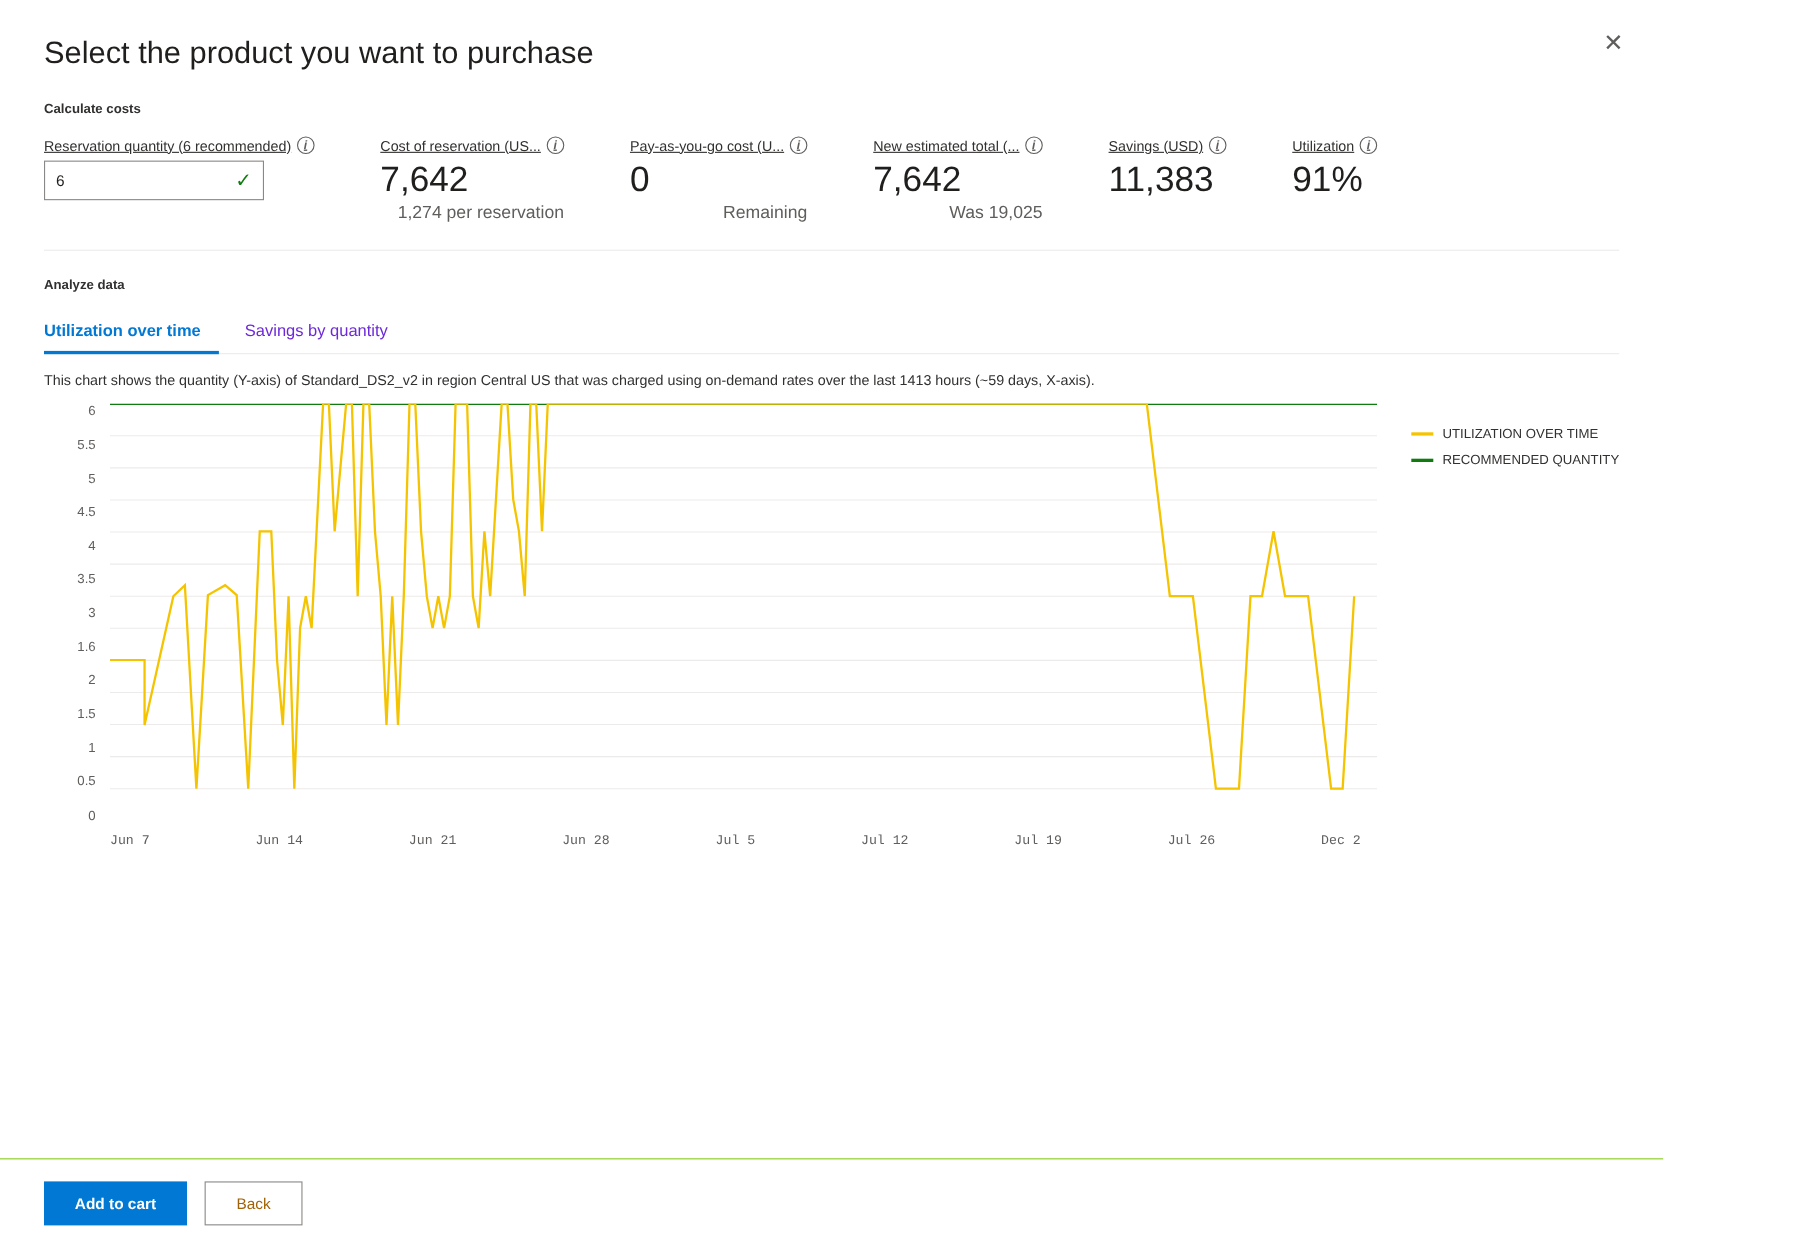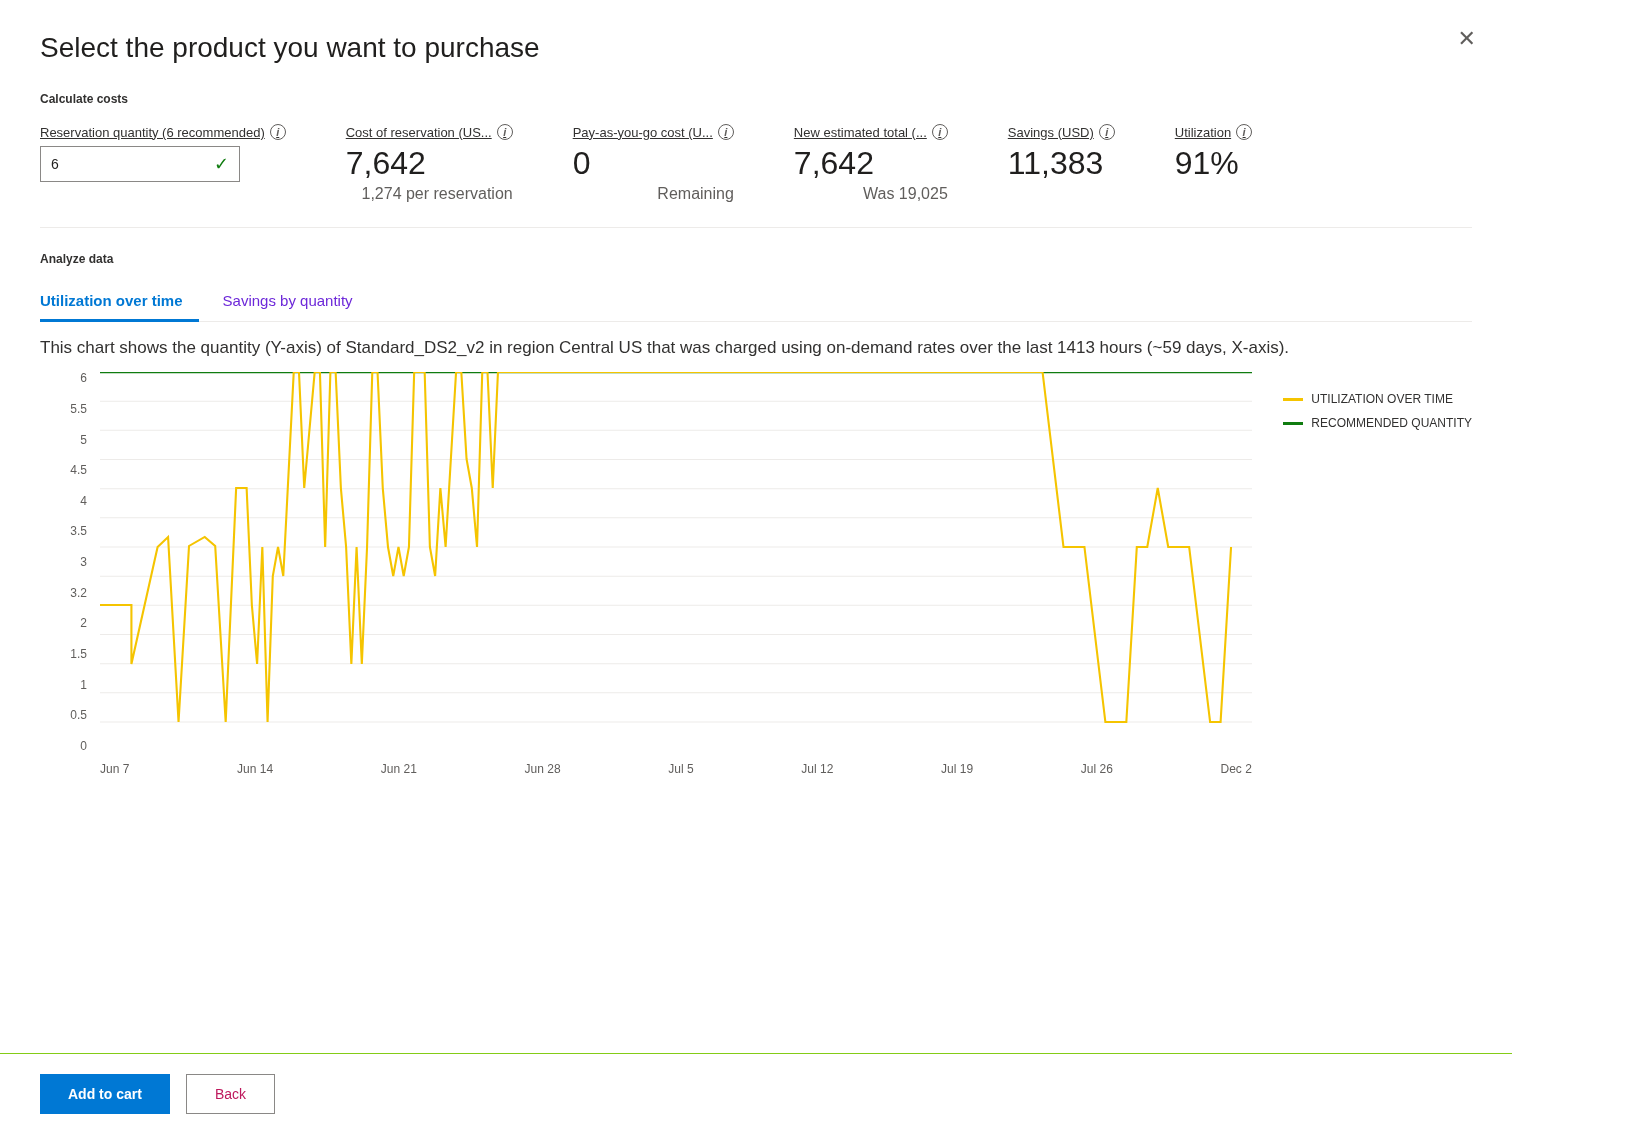--- a/index.html
+++ b/index.html
@@ -137,21 +137,21 @@
       border: none;
       border-bottom: 3px solid transparent;
       padding-bottom: 10px;
     }
     .tab.active {
       color: #0078d4;
       border-bottom: 3px solid #0078d4;
       font-weight: 600;
     }
     .chart-description {
-      font-size: 17px;
+      font-size: 13px;
       color: #323130;
       margin-bottom: 14px;
     }
     .chart-container {
       position: relative;
       width: 100%;
       height: 420px;
     }
     .chart-area {
       position: absolute;
@@ -192,27 +192,28 @@
       padding-right: 8px;
     }
     .y-label {
       font-size: 12px;
       color: #605e5c;
       line-height: 1;
     }
     .x-axis {
       position: absolute;
       left: 60px;
-      right: 220px;
+      right: 235px;
       bottom: 0;
       height: 36px;
       display: flex;
       justify-content: space-between;
       align-items: flex-start;
       padding-top: 6px;
+      font-family: Liberation Mono, monospace;
     }
     .x-label {
       font-size: 12px;
       color: #605e5c;
     }
     .chart-svg {
       width: 100%;
       height: 100%;
     }
     .footer {
@@ -232,21 +233,21 @@
       color: #fff;
       border: none;
       padding: 8px 28px;
       font-size: 14px;
       cursor: pointer;
       font-weight: 600;
       height: 40px;
     }
     .btn-secondary {
       background: #fff;
-      color: #be185d;
+      color: #a16207;
       border: 1px solid #8a8886;
       padding: 8px 28px;
       font-size: 14px;
       cursor: pointer;
       height: 40px;
     }
     .grid-line {
       stroke: #edebe9;
       stroke-width: 1;
     }
@@ -334,21 +335,21 @@
     <div class="chart-container">
 
       <div class="y-axis">
         <span class="y-label">6</span>
         <span class="y-label">5.5</span>
         <span class="y-label">5</span>
         <span class="y-label">4.5</span>
         <span class="y-label">4</span>
         <span class="y-label">3.5</span>
         <span class="y-label">3</span>
-        <span class="y-label">3.2</span>
+        <span class="y-label">1.6</span>
         <span class="y-label">2</span>
         <span class="y-label">1.5</span>
         <span class="y-label">1</span>
         <span class="y-label">0.5</span>
         <span class="y-label">0</span>
       </div>
 
       <div class="chart-area">
         <svg class="chart-svg" viewBox="0 0 1100 380" preserveAspectRatio="none">
 

